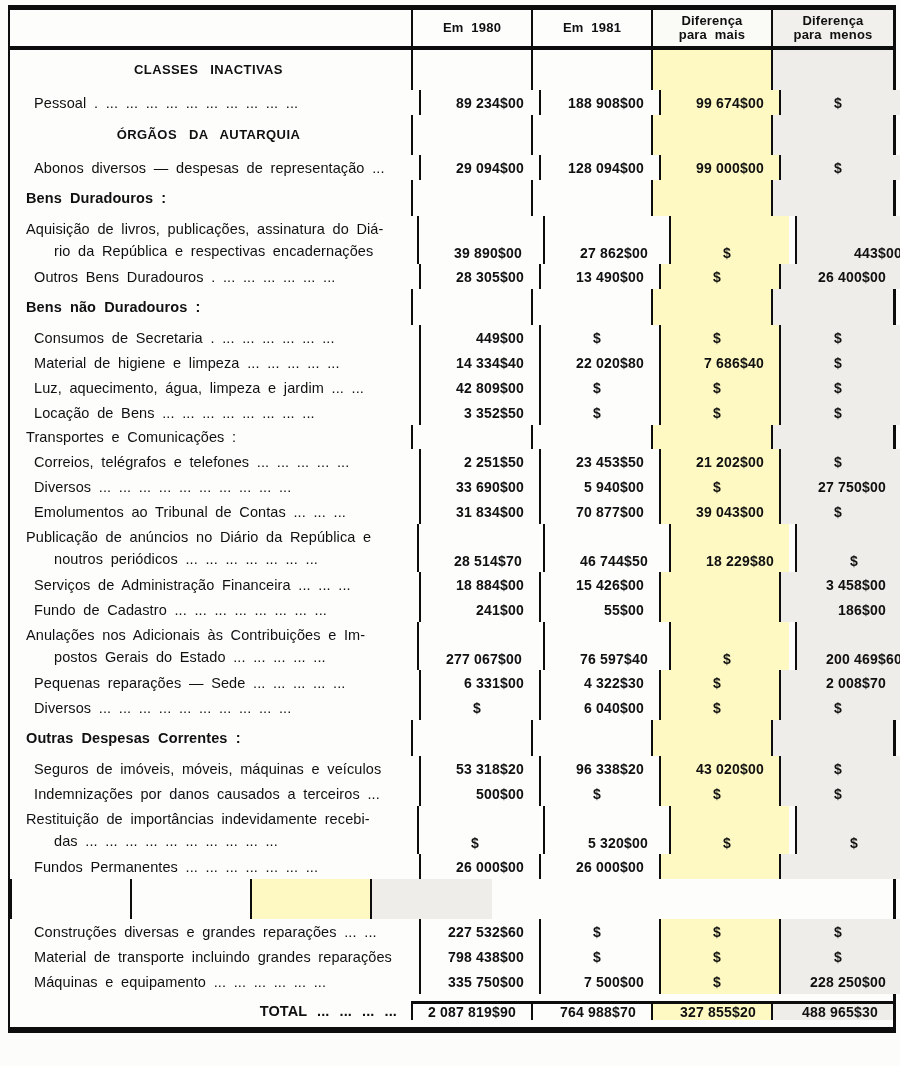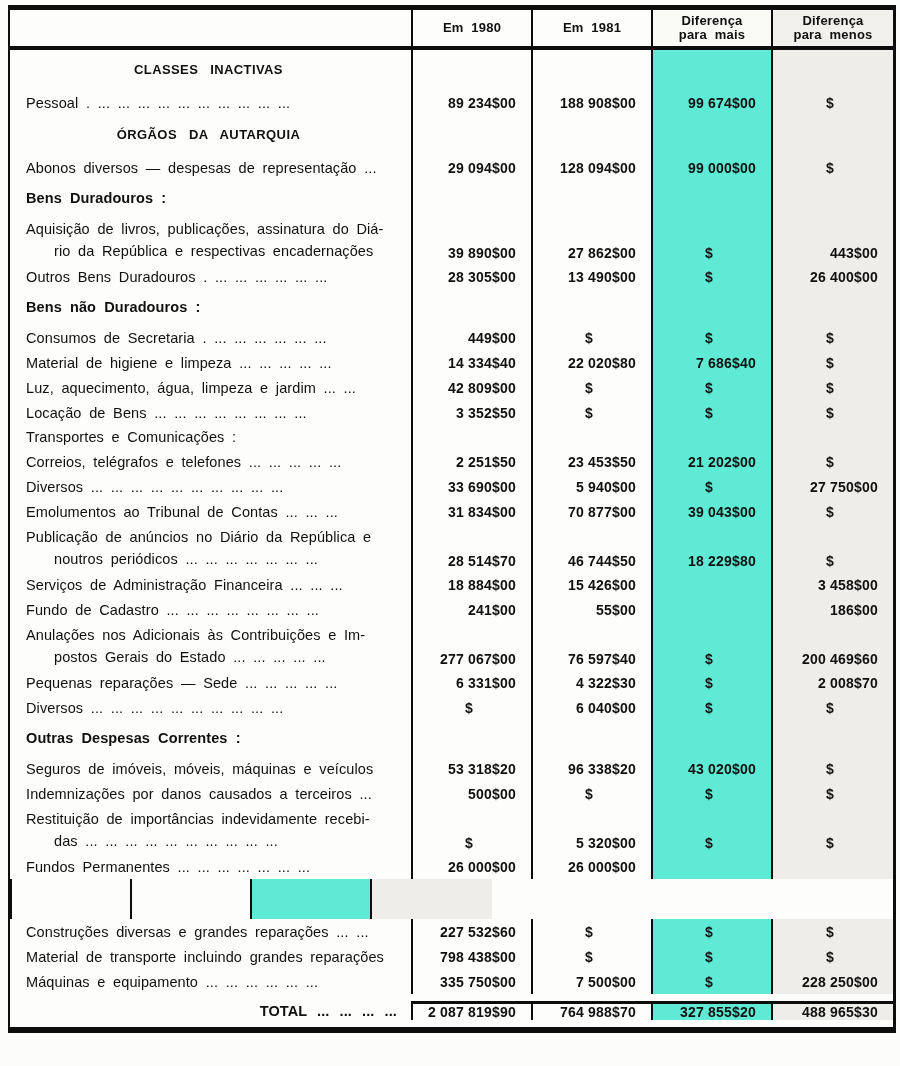--- a/index.html
+++ b/index.html
@@ -23,41 +23,41 @@
   
   .thead{display:flex;min-height:36px;border-bottom:4px solid #0d0d0d;align-items:stretch;}
   .th{display:flex;align-items:center;justify-content:center;text-align:center;
       font-weight:bold;font-size:13px;line-height:14px;white-space:pre-line;
       word-spacing:4px;letter-spacing:.2px;}
   .th.v3{background:#fafaf7;}
   .th.v4{background:#f1f0ec;}
 
   
   .row{display:flex;align-items:stretch;}
-  .row.item{min-height:25px;}
-  .row.item2{min-height:48px;}
+  .row.item{min-height:25px;padding-left:8px;}
+  .row.item2{min-height:48px;gap:6px;}
   .row.sec-center{min-height:40px;}
   .row.sec-left{min-height:36px;}
   .row.sub{min-height:24px;}
 
   .lab{display:flex;flex-direction:column;justify-content:center;
        padding-left:16px;padding-right:4px;font-size:14.5px;line-height:22px;
        word-spacing:3.5px;letter-spacing:.1px;}
   .l1,.l2{white-space:nowrap;}
   .l2{padding-left:28px;}
   .sec-center .lab{padding-left:0;align-items:center;text-align:center;}
   .sec-center .l1{font-weight:bold;word-spacing:8px;letter-spacing:.4px;font-size:13px;}
   .sec-left .l1{font-weight:bold;word-spacing:4px;}
   .sub .lab{justify-content:flex-start;padding-top:1px;}
 
   .v{display:flex;align-items:center;justify-content:flex-end;
      padding-right:15px;font-weight:bold;font-size:14px;letter-spacing:.2px;}
   .row.item2 .v{align-items:flex-end;padding-bottom:3px;}
   .v.dollar{justify-content:center;padding-right:6px;}
-  .v3{background:#5eead4;}
+  .v3{background:#fef9c3;}
   .v4{background:#eeede9;}
 
   
   .trow{display:flex;min-height:33px;align-items:center;}
   .trow .lab{justify-content:center;align-items:flex-end;padding-right:14px;}
   .trow .l1{font-weight:bold;word-spacing:6px;}
   .trow .v{border-top:3px solid #0d0d0d;}
 </style>
 </head>
 <body>

